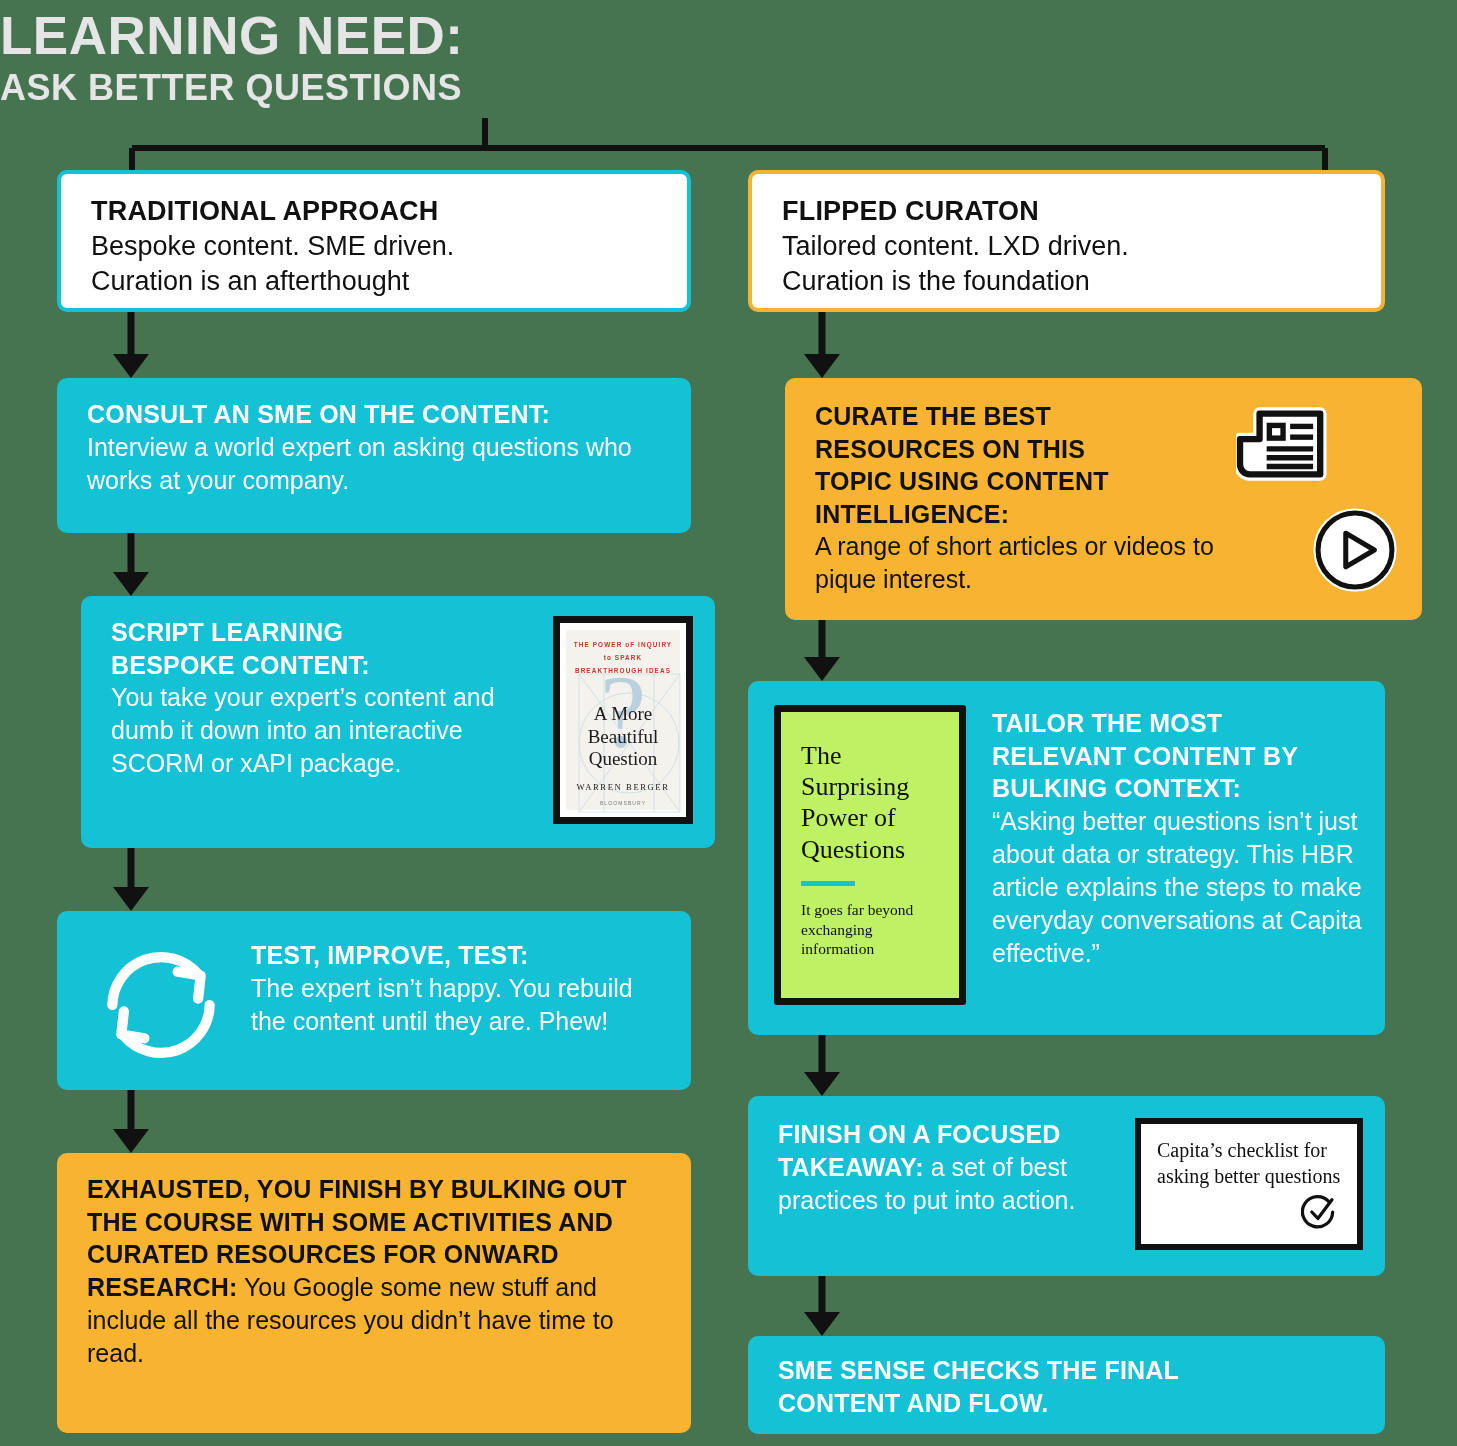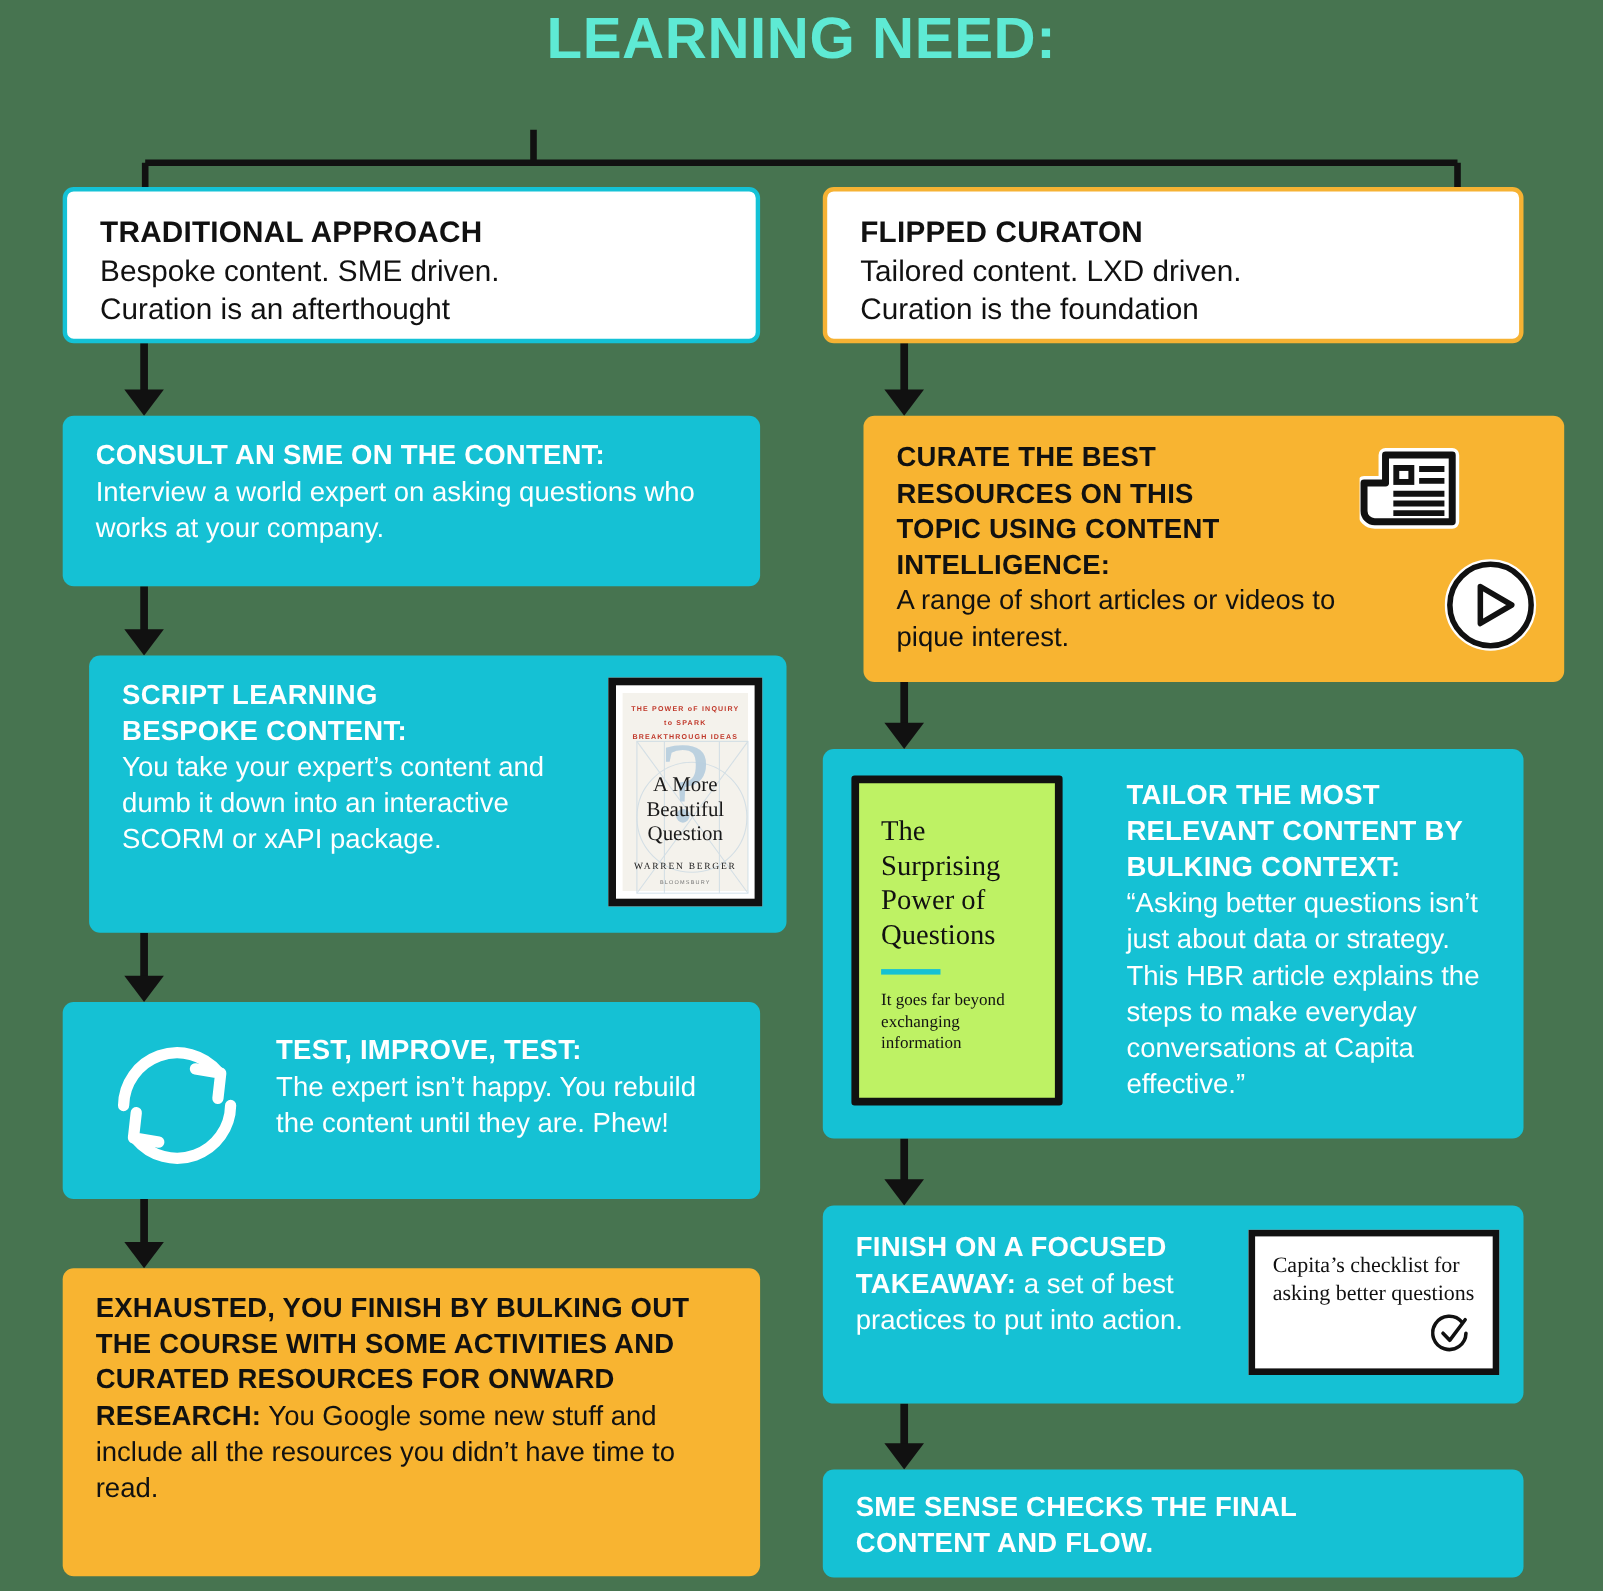--- a/index.html
+++ b/index.html
@@ -12,22 +12,22 @@
     overflow: hidden;
     position: relative;
   }
 
   #stage { position: relative; width: 1457px; height: 1446px; }
 
   
   .title-block {
     position: absolute;
     top: 8px; left: 0; width: 1457px;
-    text-align: center;
-    color: #5eead4;
+    text-align: left;
+    color: #e5e5e5;
   }
   .title-line1 {
     font-size: 53px;
     font-weight: 800;
     letter-spacing: 0.5px;
     line-height: 1.05;
   }
   .title-line2 {
     font-size: 36px;
     font-weight: 800;
@@ -194,20 +194,21 @@
   .icon-play { position: absolute; top: 130px; right: 25px; }
   .icon-cycle { flex: 0 0 auto; margin: 8px 26px 0 14px; }
 </style>
 </head>
 <body>
 
 <div id="stage">
 
   <div class="title-block">
     <div class="title-line1">LEARNING NEED:</div>
+    <div class="title-line2">ASK BETTER QUESTIONS</div>
   </div>
 
   <svg id="connectors" viewBox="0 0 1457 1446">
     <g stroke="#111111" stroke-width="6" fill="none">
 
       <path d="M485,118 L485,148 M132,148 L1325,148 M132,148 L132,170 M1325,148 L1325,170"></path>
     </g>
     <g stroke="#111111" stroke-width="7" fill="#111111">
 
       <path d="M131,312 L131,360" stroke-linecap="butt"></path>
@@ -338,21 +339,21 @@
   </div>
 
   <div class="box cyan cbox light" style="left:748px; top:681px; width:637px; height:354px; padding:24px 22px 22px 26px;">
     <div class="row" style="height:100%;">
 
       <div class="article">
         <div class="article-title">The Surprising Power of Questions</div>
         <div class="article-rule"></div>
         <div class="article-sub">It goes far beyond exchanging information</div>
       </div>
-      <div class="grow" style="padding-left:26px; padding-top:2px;margin-left:32px;">
+      <div class="grow" style="padding-left:26px; padding-top:2px;">
         <div class="hd">TAILOR THE MOST</div>
         <div class="hd">RELEVANT CONTENT BY</div>
         <div class="hd">BULKING CONTEXT:</div>
         <div class="bd">“Asking better questions isn’t just about data or strategy. This HBR article explains the steps to make everyday conversations at Capita effective.”</div>
       </div>
     </div>
   </div>
 
   <div class="box cyan cbox light" style="left:748px; top:1336px; width:637px; height:98px; padding:18px 24px 18px 30px;">
     <div class="hd">SME SENSE CHECKS THE FINAL</div>

